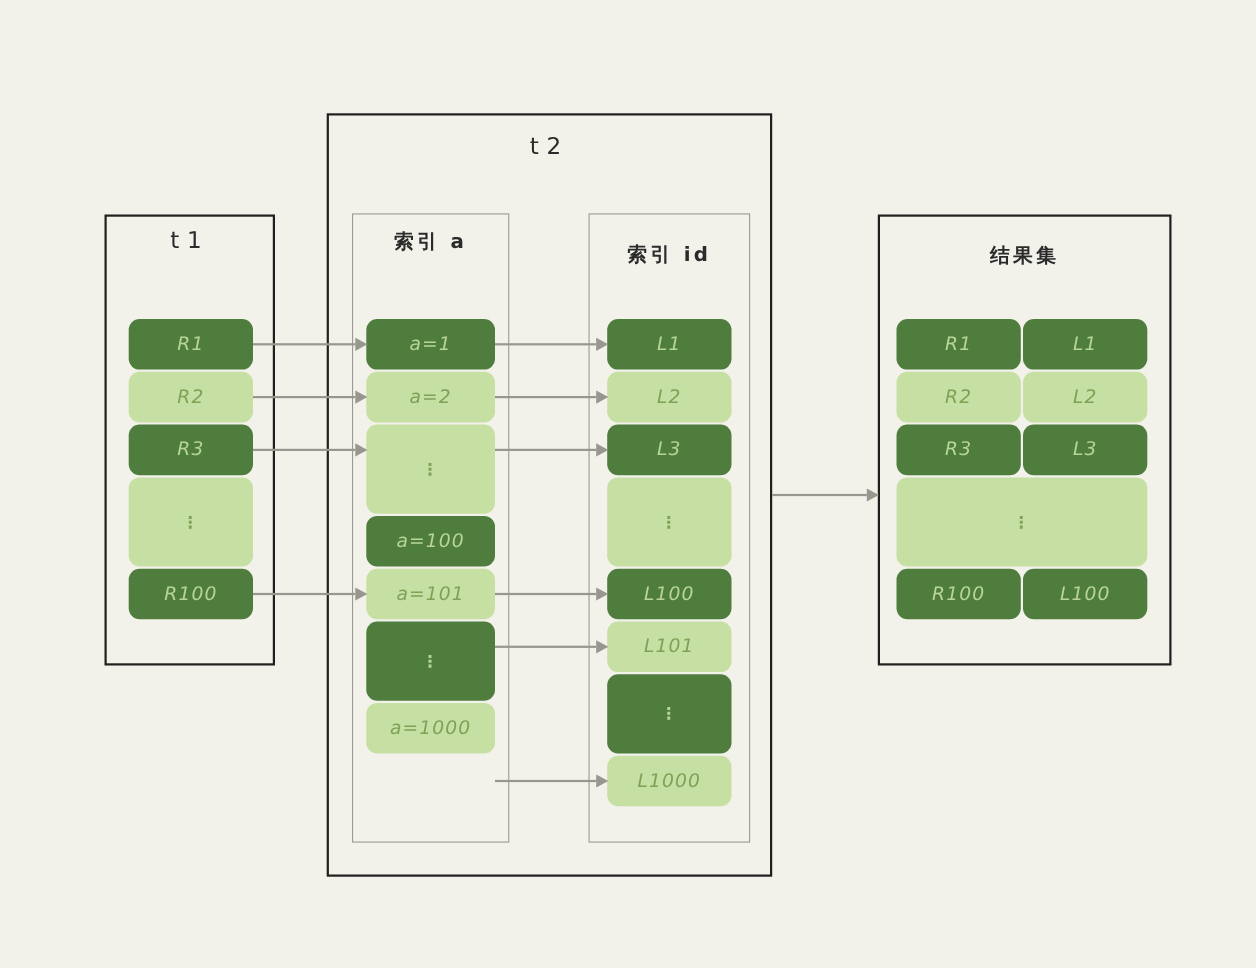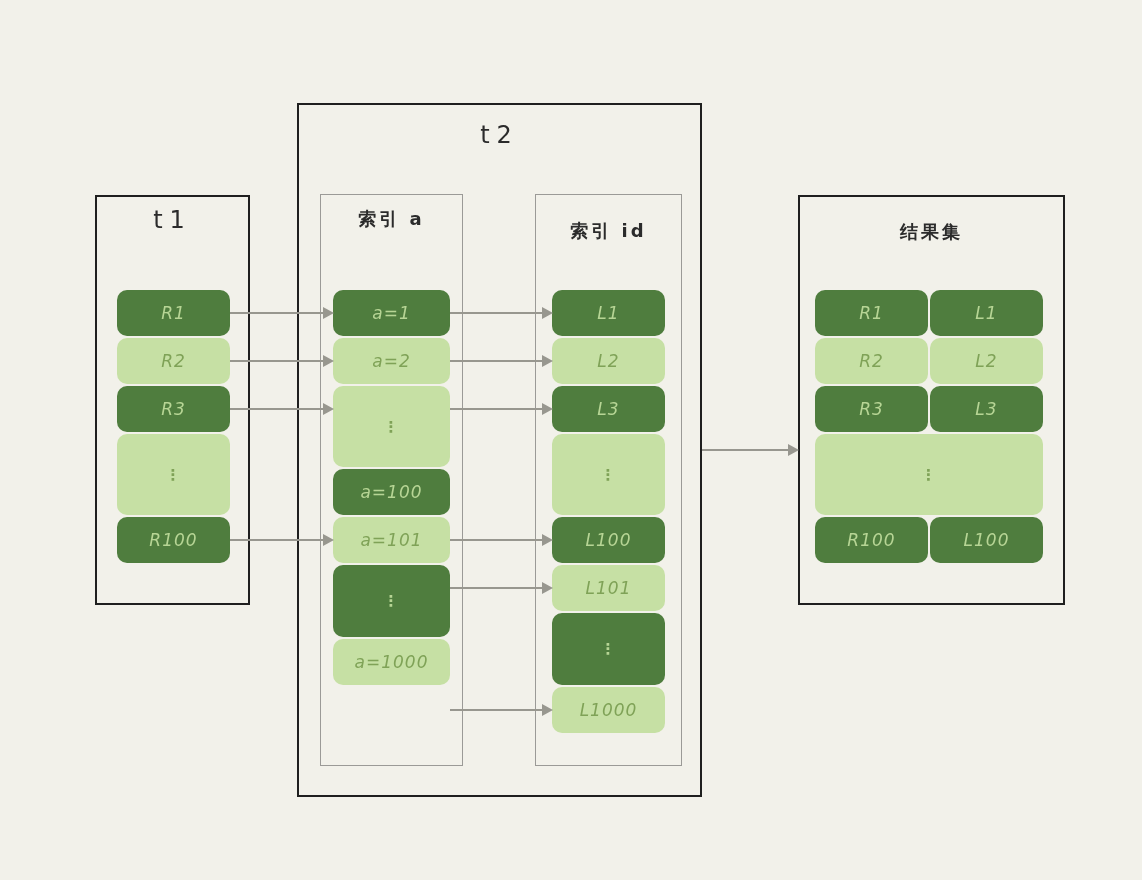--- a/index.html
+++ b/index.html
@@ -25,21 +25,21 @@
   .box { position: absolute; box-sizing: border-box; }
   .box.outer { border: 2.5px solid var(--borderDark); }
   .box.inner { border: 1.5px solid var(--borderGray); }
   .box-title {
     position: absolute;
     left: 0; right: 0;
     text-align: center;
     color: var(--text);
     font-family: "DejaVu Sans", sans-serif;
   }
-  .title-lg { font-size: 24px; letter-spacing: 7px; }
+  .title-lg { font-size: 21px; letter-spacing: 7px; }
   .title-md { font-size: 18px; letter-spacing: 3px; font-weight: bold; }
   .col {
     position: absolute;
     display: flex;
     flex-direction: column;
     gap: 2px;
   }
   .cell {
     flex: none;
     height: 46px;

